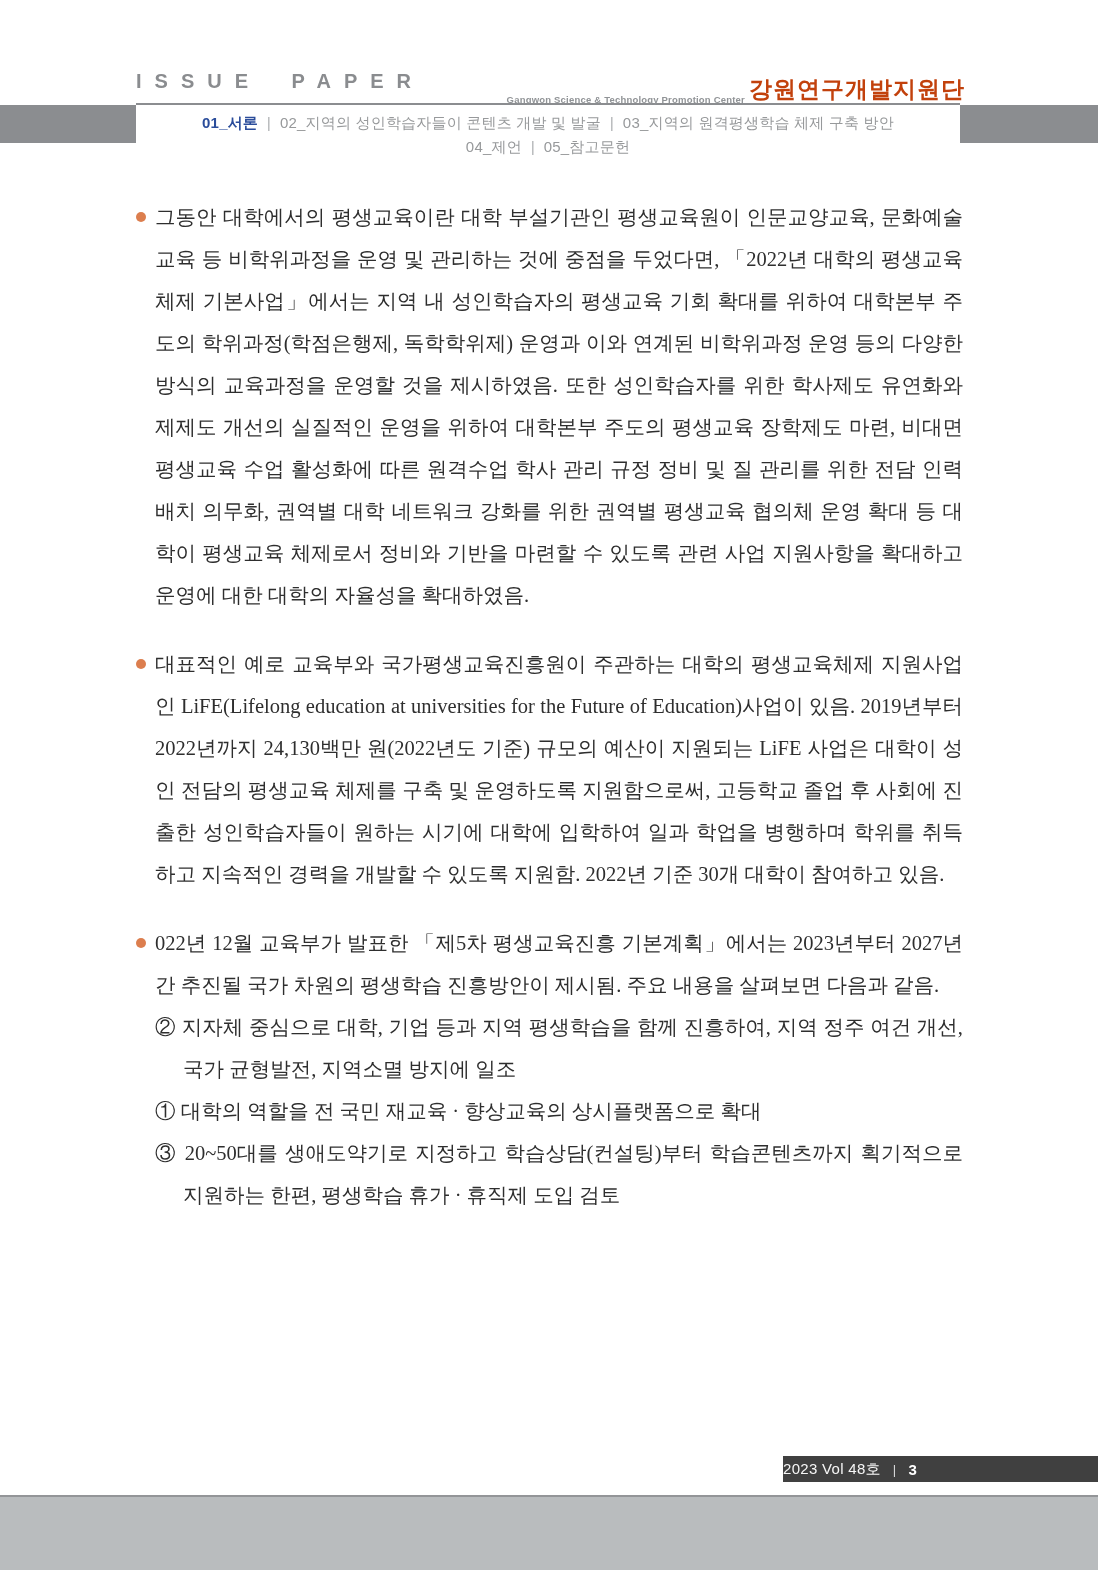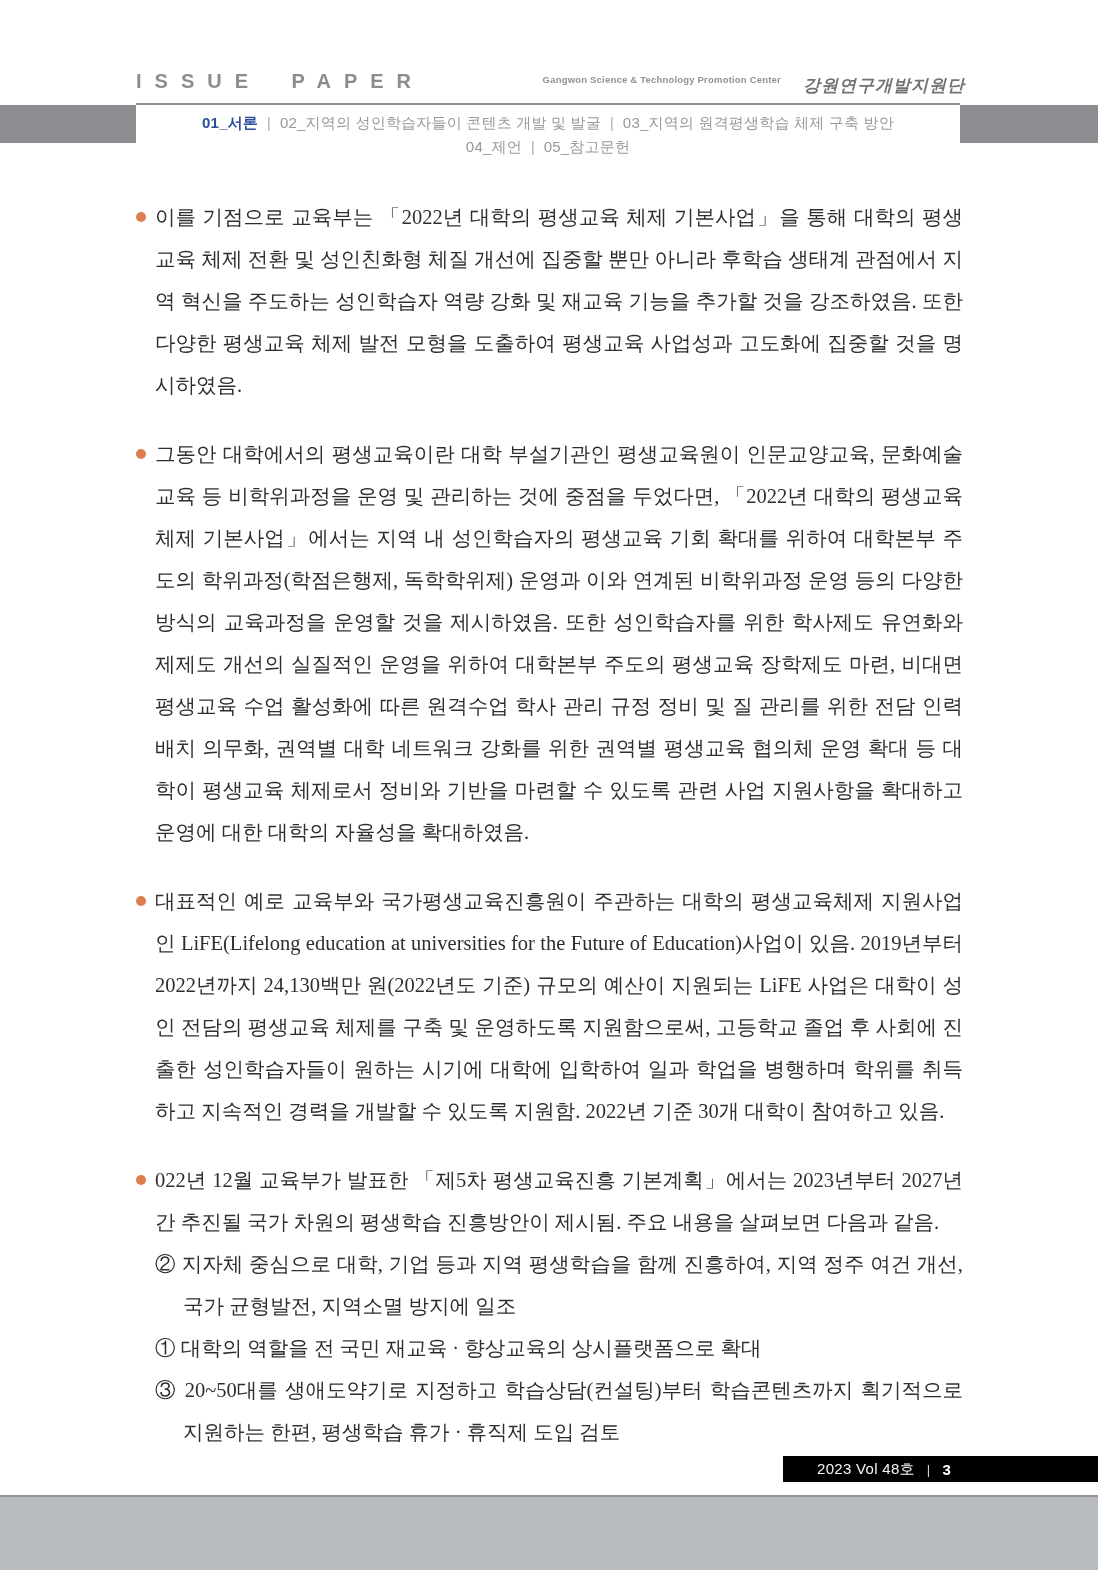--- a/index.html
+++ b/index.html
@@ -26,27 +26,27 @@
   .band-left{
     position:absolute;left:0;top:105px;width:136px;height:38px;
     background:#8b8d90;
   }
   .band-right{
     position:absolute;left:960px;top:105px;width:138px;height:38px;
     background:#8b8d90;
   }
   .brand{
     position:absolute;right:133px;top:74px;
-    display:flex;align-items:flex-start;gap:22px;white-space:nowrap;
+    display:flex;align-items:flex-end;gap:4px;white-space:nowrap;
   }
   .brand-en{
     font-size:9.5px;font-weight:bold;color:#909396;letter-spacing:.2px;
   }
   .brand-ko{
-    font-size:17px;font-weight:bold;color:#737373;letter-spacing:1px;font-style:italic;
+    font-size:23px;font-weight:bold;color:#c2410c;letter-spacing:1px;
   }
   .breadcrumb{
     position:absolute;left:140px;top:111px;width:816px;
     text-align:center;font-size:15px;line-height:23px;
     color:#97999b;letter-spacing:.2px;white-space:nowrap;
   }
   .crumb-active{color:#2b4d9b;font-weight:bold;}
   .crumb-sep{color:#a8aaac;margin:0 9px;font-size:14px;}
 
   
@@ -68,23 +68,23 @@
     margin:0;padding-left:28px;text-indent:-28px;text-align:justify;
   }
 
   
   .footer-strip{
     position:absolute;left:0;top:1495px;width:1098px;height:75px;
     background:#b9bcbe;border-top:2px solid #939598;box-sizing:border-box;
   }
   .footer-bar{
     position:absolute;left:783px;top:1456px;width:315px;height:26px;
-    background:#000000;color:#f6f6f6;
+    background:#404040;color:#f6f6f6;
     display:flex;align-items:center;
-    padding-left:34px;box-sizing:border-box;
+    box-sizing:border-box;
     font-size:15px;letter-spacing:.3px;
     font-family:"Liberation Sans", sans-serif;white-space:nowrap;
   }
   .footer-bar .fsep{margin:0 12px;color:#d8d9da;font-size:13px;}
   .footer-bar .fpage{font-weight:bold;color:#ffffff;}
 </style>
 </head>
 <body>
 
 <div class="page">
@@ -103,24 +103,20 @@
     <div>
       <span class="crumb-active">01_서론</span><span class="crumb-sep">|</span><span>02_지역의 성인학습자들이 콘텐츠 개발 및 발굴</span><span class="crumb-sep">|</span><span>03_지역의 원격평생학습 체제 구축 방안</span>
     </div>
     <div>
       <span>04_제언</span><span class="crumb-sep">|</span><span>05_참고문헌</span>
     </div>
   </div>
 
   <div class="doc-body">
 
-    <div class="para">
-      <span class="bullet"></span>
-      <p>이를 기점으로 교육부는 「2022년 대학의 평생교육 체제 기본사업」을 통해 대학의 평생교육 체제 전환 및 성인친화형 체질 개선에 집중할 뿐만 아니라 후학습 생태계 관점에서 지역 혁신을 주도하는 성인학습자 역량 강화 및 재교육 기능을 추가할 것을 강조하였음. 또한 다양한 평생교육 체제 발전 모형을 도출하여 평생교육 사업성과 고도화에 집중할 것을 명시하였음.</p>
-    </div>
 
     <div class="para">
       <span class="bullet"></span>
       <p>그동안 대학에서의 평생교육이란 대학 부설기관인 평생교육원이 인문교양교육, 문화예술교육 등 비학위과정을 운영 및 관리하는 것에 중점을 두었다면, 「2022년 대학의 평생교육 체제 기본사업」에서는 지역 내 성인학습자의 평생교육 기회 확대를 위하여 대학본부 주도의 학위과정(학점은행제, 독학학위제) 운영과 이와 연계된 비학위과정 운영 등의 다양한 방식의 교육과정을 운영할 것을 제시하였음. 또한 성인학습자를 위한 학사제도 유연화와 제제도 개선의 실질적인 운영을 위하여 대학본부 주도의 평생교육 장학제도 마련, 비대면 평생교육 수업 활성화에 따른 원격수업 학사 관리 규정 정비 및 질 관리를 위한 전담 인력 배치 의무화, 권역별 대학 네트워크 강화를 위한 권역별 평생교육 협의체 운영 확대 등 대학이 평생교육 체제로서 정비와 기반을 마련할 수 있도록 관련 사업 지원사항을 확대하고 운영에 대한 대학의 자율성을 확대하였음.</p>
     </div>
 
     <div class="para">
       <span class="bullet"></span>
       <p>대표적인 예로 교육부와 국가평생교육진흥원이 주관하는 대학의 평생교육체제 지원사업인 LiFE(Lifelong education at universities for the Future of Education)사업이 있음. 2019년부터 2022년까지 24,130백만 원(2022년도 기준) 규모의 예산이 지원되는 LiFE 사업은 대학이 성인 전담의 평생교육 체제를 구축 및 운영하도록 지원함으로써, 고등학교 졸업 후 사회에 진출한 성인학습자들이 원하는 시기에 대학에 입학하여 일과 학업을 병행하며 학위를 취득하고 지속적인 경력을 개발할 수 있도록 지원함. 2022년 기준 30개 대학이 참여하고 있음.</p>
     </div>

